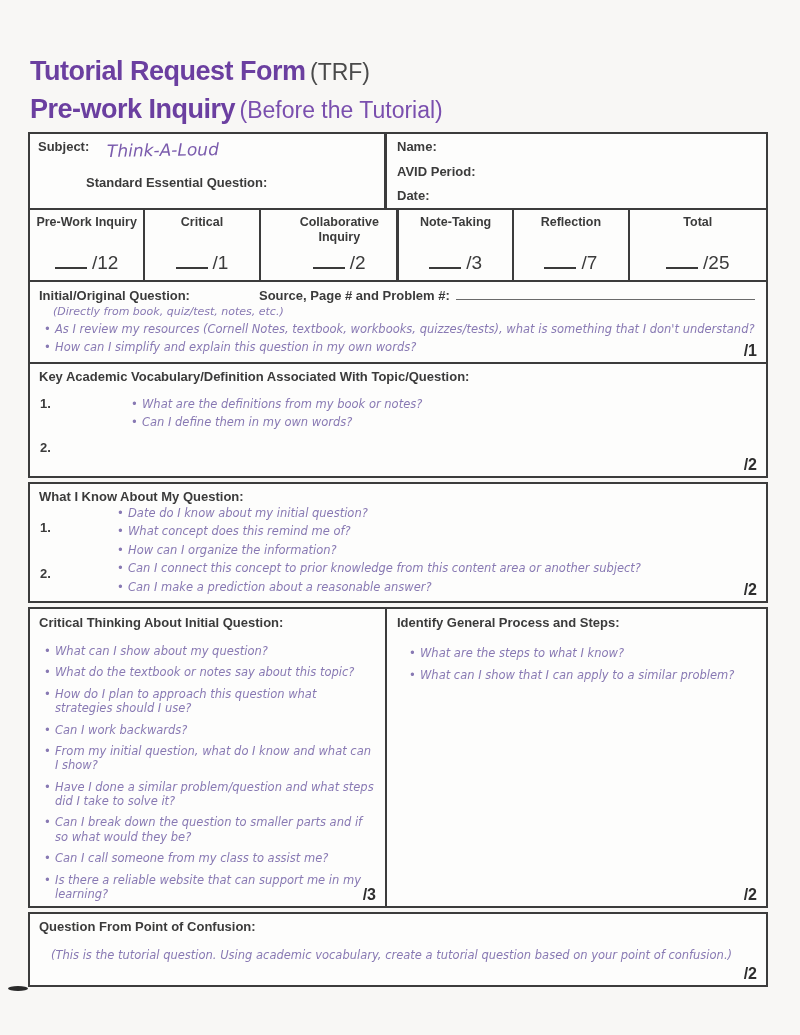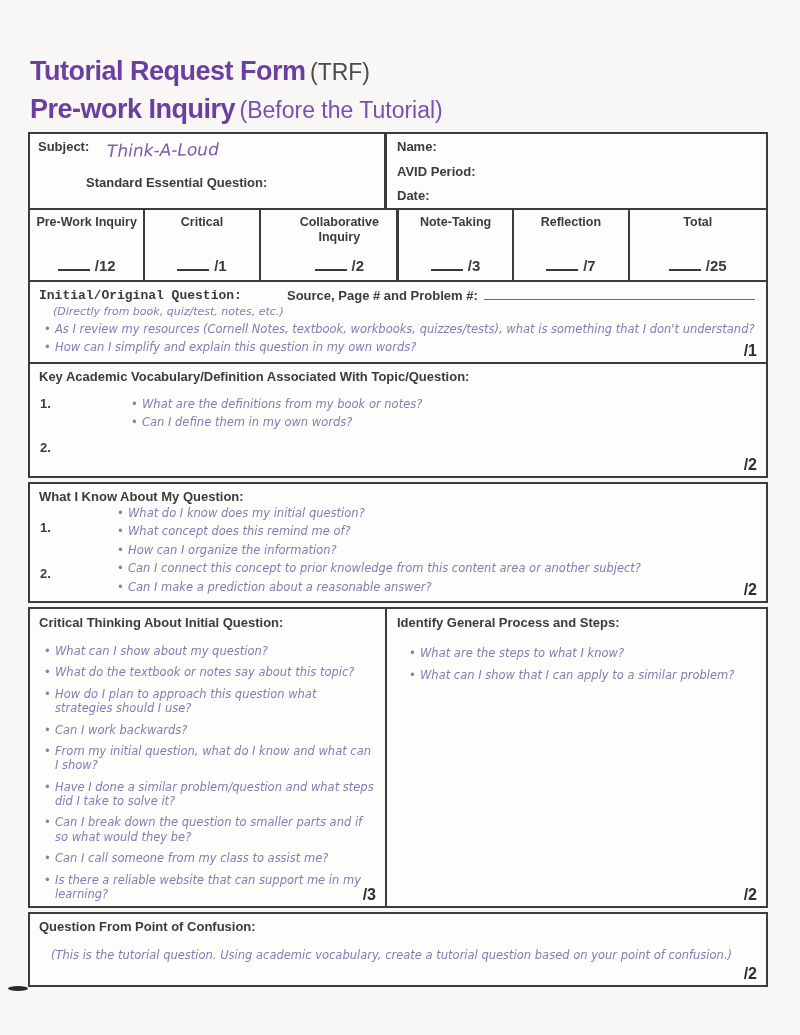--- a/index.html
+++ b/index.html
@@ -39,36 +39,36 @@
   .scores{margin-top:-2px;height:74px;display:flex;}
   .score-cell{
     box-sizing:border-box;flex:1;border-right:2px solid #3c3c3c;
     display:flex;flex-direction:column;justify-content:space-between;
     text-align:center;padding:5px 4px 6px;
   }
   .score-cell:last-child{border-right:none;}
   .score-cell.thickdiv{border-right-width:3px;padding-left:26px;}
   .score-cell.total{flex:1.22;}
   .score-label{font-size:12.5px;font-weight:bold;line-height:1.18;}
-  .score-val{font-size:15px;font-weight:bold;}
+  .score-val{font-size:19px;font-weight:normal;}
   .blank{display:inline-block;width:32px;border-bottom:2px solid #3a3a3a;height:11px;margin-right:5px;}
 
   
   .sect{margin-top:-2px;padding:5px 9px 4px;}
   .sect-gap{margin-top:4px;}
   .points{position:absolute;right:9px;bottom:2px;font-size:16px;font-weight:bold;color:#2e2e2e;}
   .sec-title{font-size:13px;font-weight:bold;}
   .hw-note{font-size:11px;margin-left:14px;margin-top:2px;}
   .bullets{margin-top:4px;}
   .bullet{position:relative;padding-left:11px;margin-bottom:4px;font-size:11.5px;line-height:1.25;}
   .bullet::before{content:"\2022";position:absolute;left:0;top:0;}
 
   
   .iq-row{display:flex;align-items:flex-end;}
-  .iq-title{width:248px;font-family:Liberation Mono, monospace;}
+  .iq-title{width:220px;}
   .src-lbl{font-size:13px;font-weight:bold;white-space:nowrap;}
   .src-line{flex:1;border-bottom:1.5px solid #6a6a6a;margin:0 2px 3px 6px;height:12px;}
 
   
   .numbered{position:relative;}
   .num{position:absolute;left:10px;font-size:13px;font-weight:bold;}
   .vocab .bullets{margin-left:92px;margin-top:13px;}
   .know .bullets{margin-left:78px;margin-top:2px;}
 
   
@@ -169,21 +169,21 @@
         <div class="bullet">Can I define them in my own words?</div>
       </div>
       <div class="points">/2</div>
     </div>
 
     <div class="box sect sect-gap numbered know" style="height:121px;">
       <div class="sec-title">What I Know About My Question:</div>
       <span class="num" style="top:36px;">1.</span>
       <span class="num" style="top:82px;">2.</span>
       <div class="bullets hw">
-        <div class="bullet">What do I know does my initial question?</div>
+        <div class="bullet">Date do I know about my initial question?</div>
         <div class="bullet">What concept does this remind me of?</div>
         <div class="bullet">How can I organize the information?</div>
         <div class="bullet">Can I connect this concept to prior knowledge from this content area or another subject?</div>
         <div class="bullet">Can I make a prediction about a reasonable answer?</div>
       </div>
       <div class="points">/2</div>
     </div>
 
     <div class="box twocol">
       <div class="col-left">

